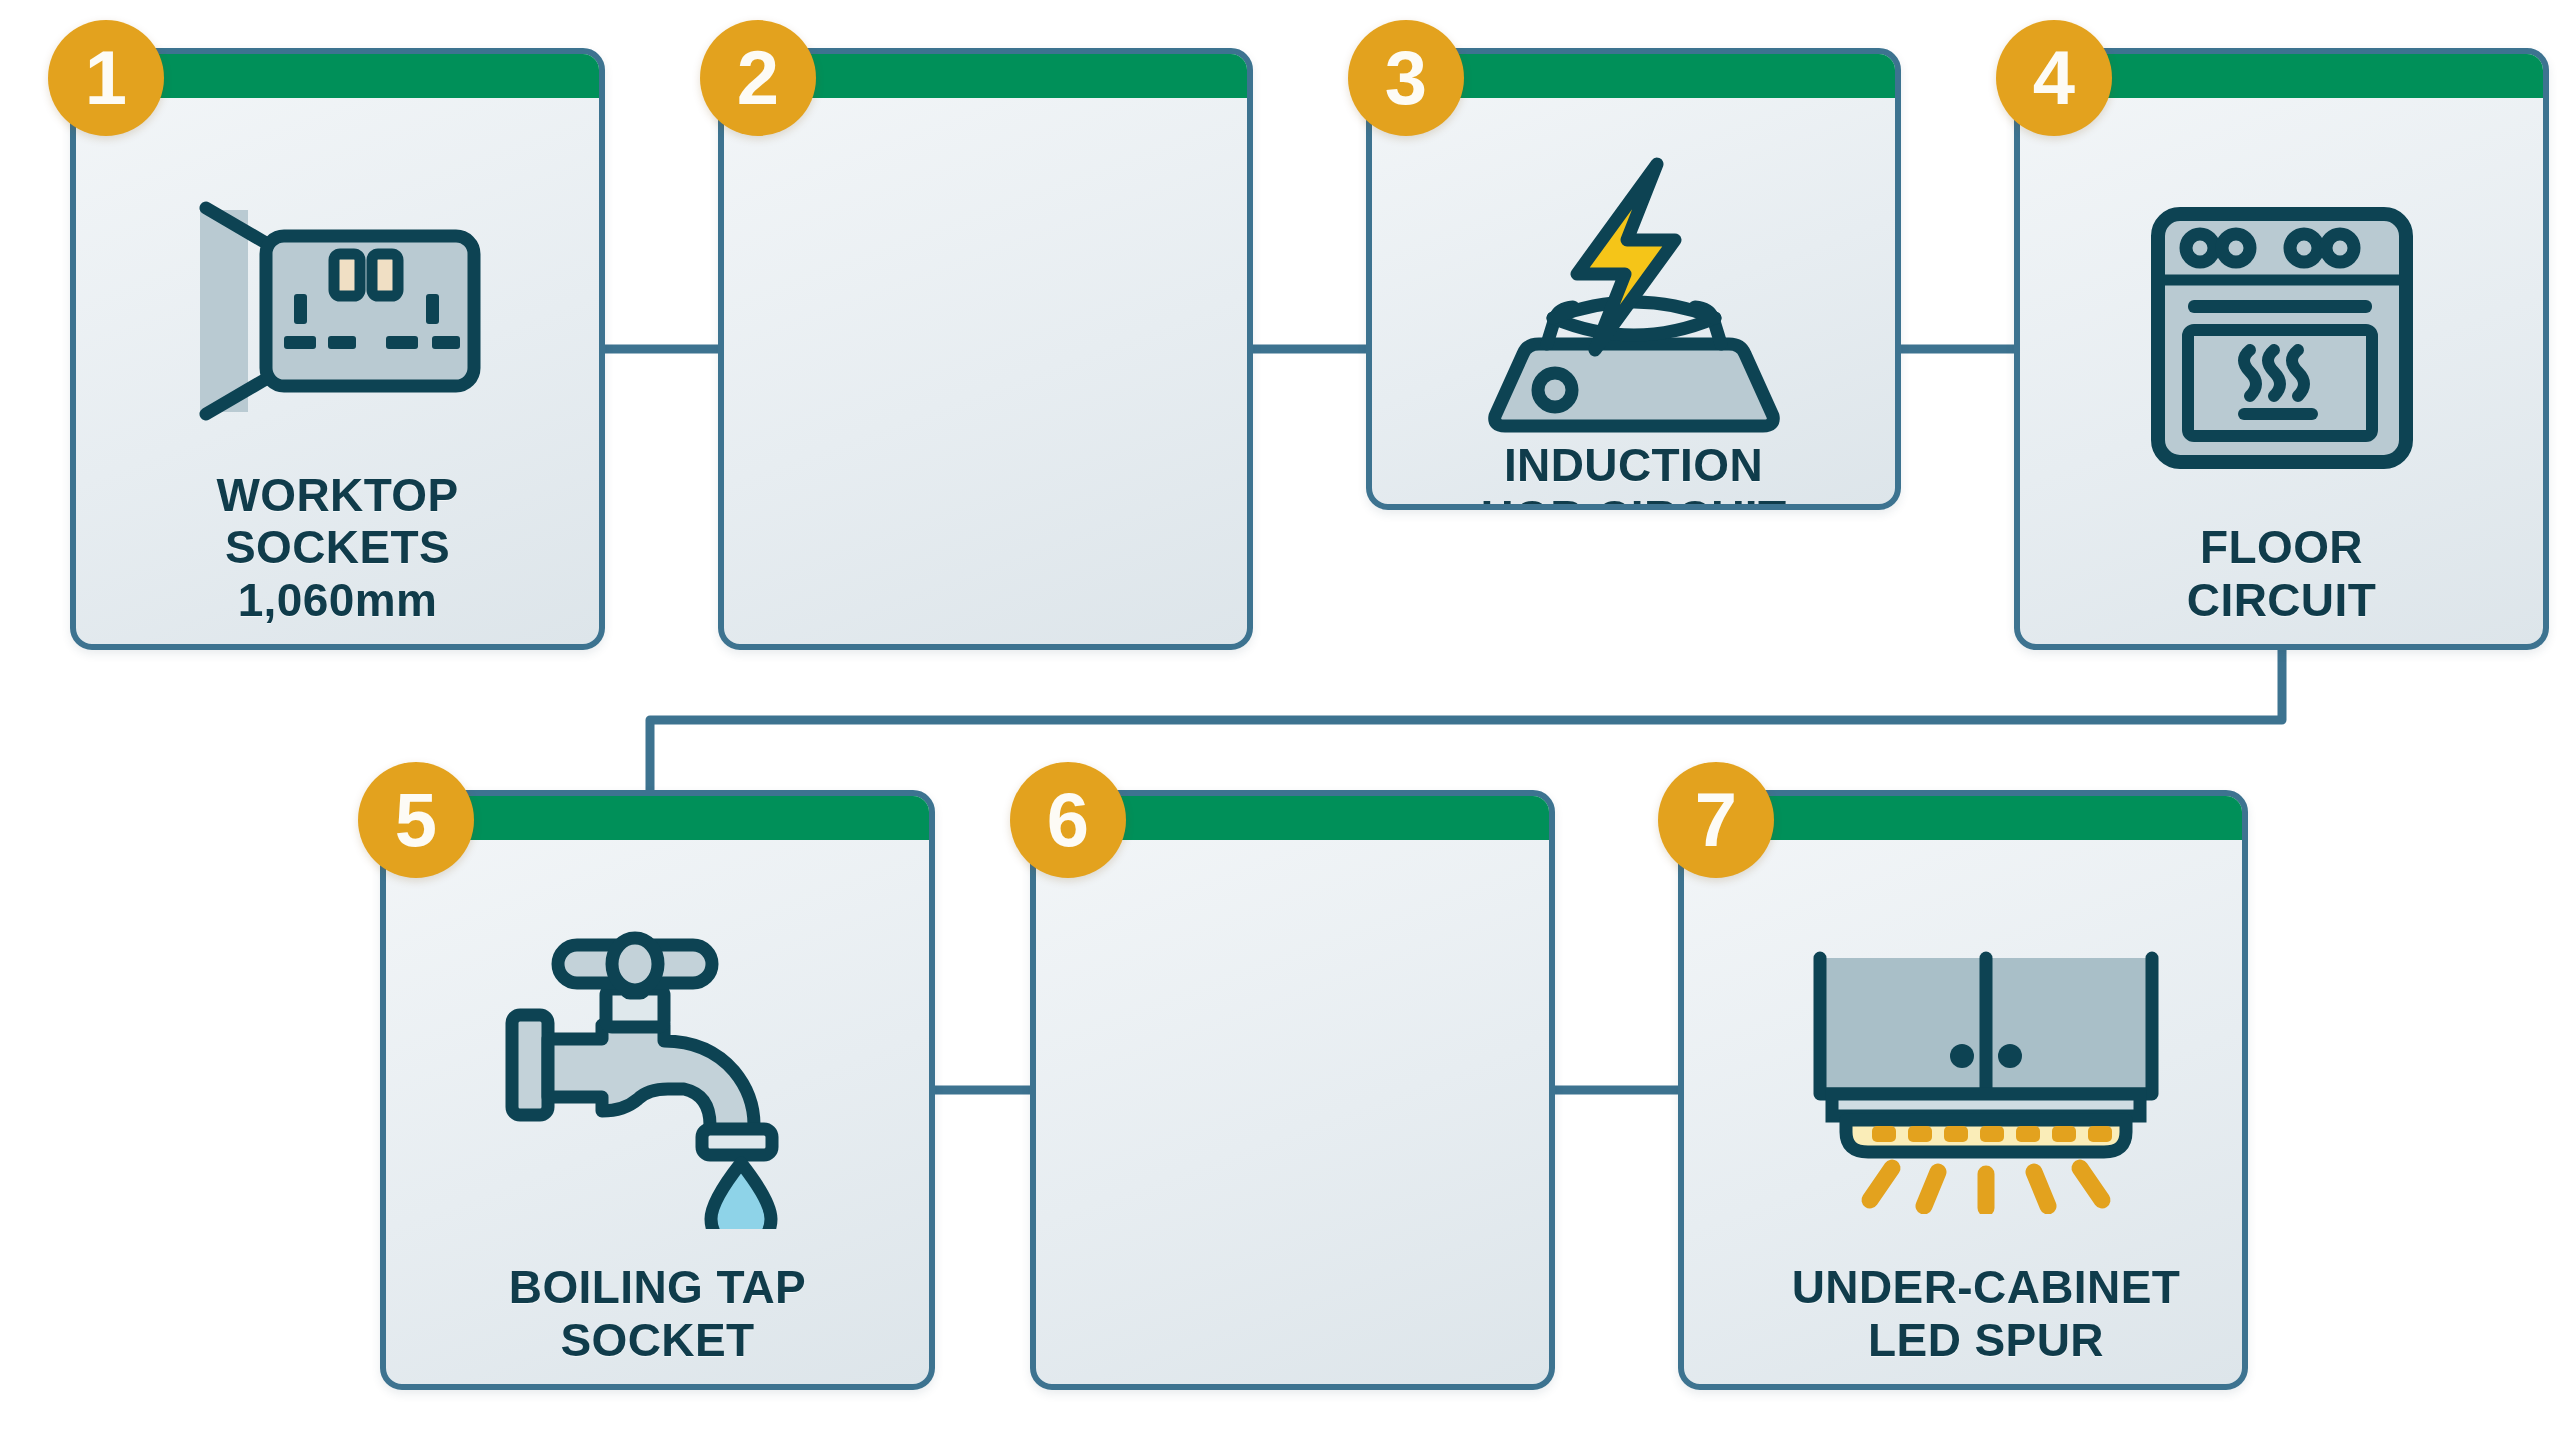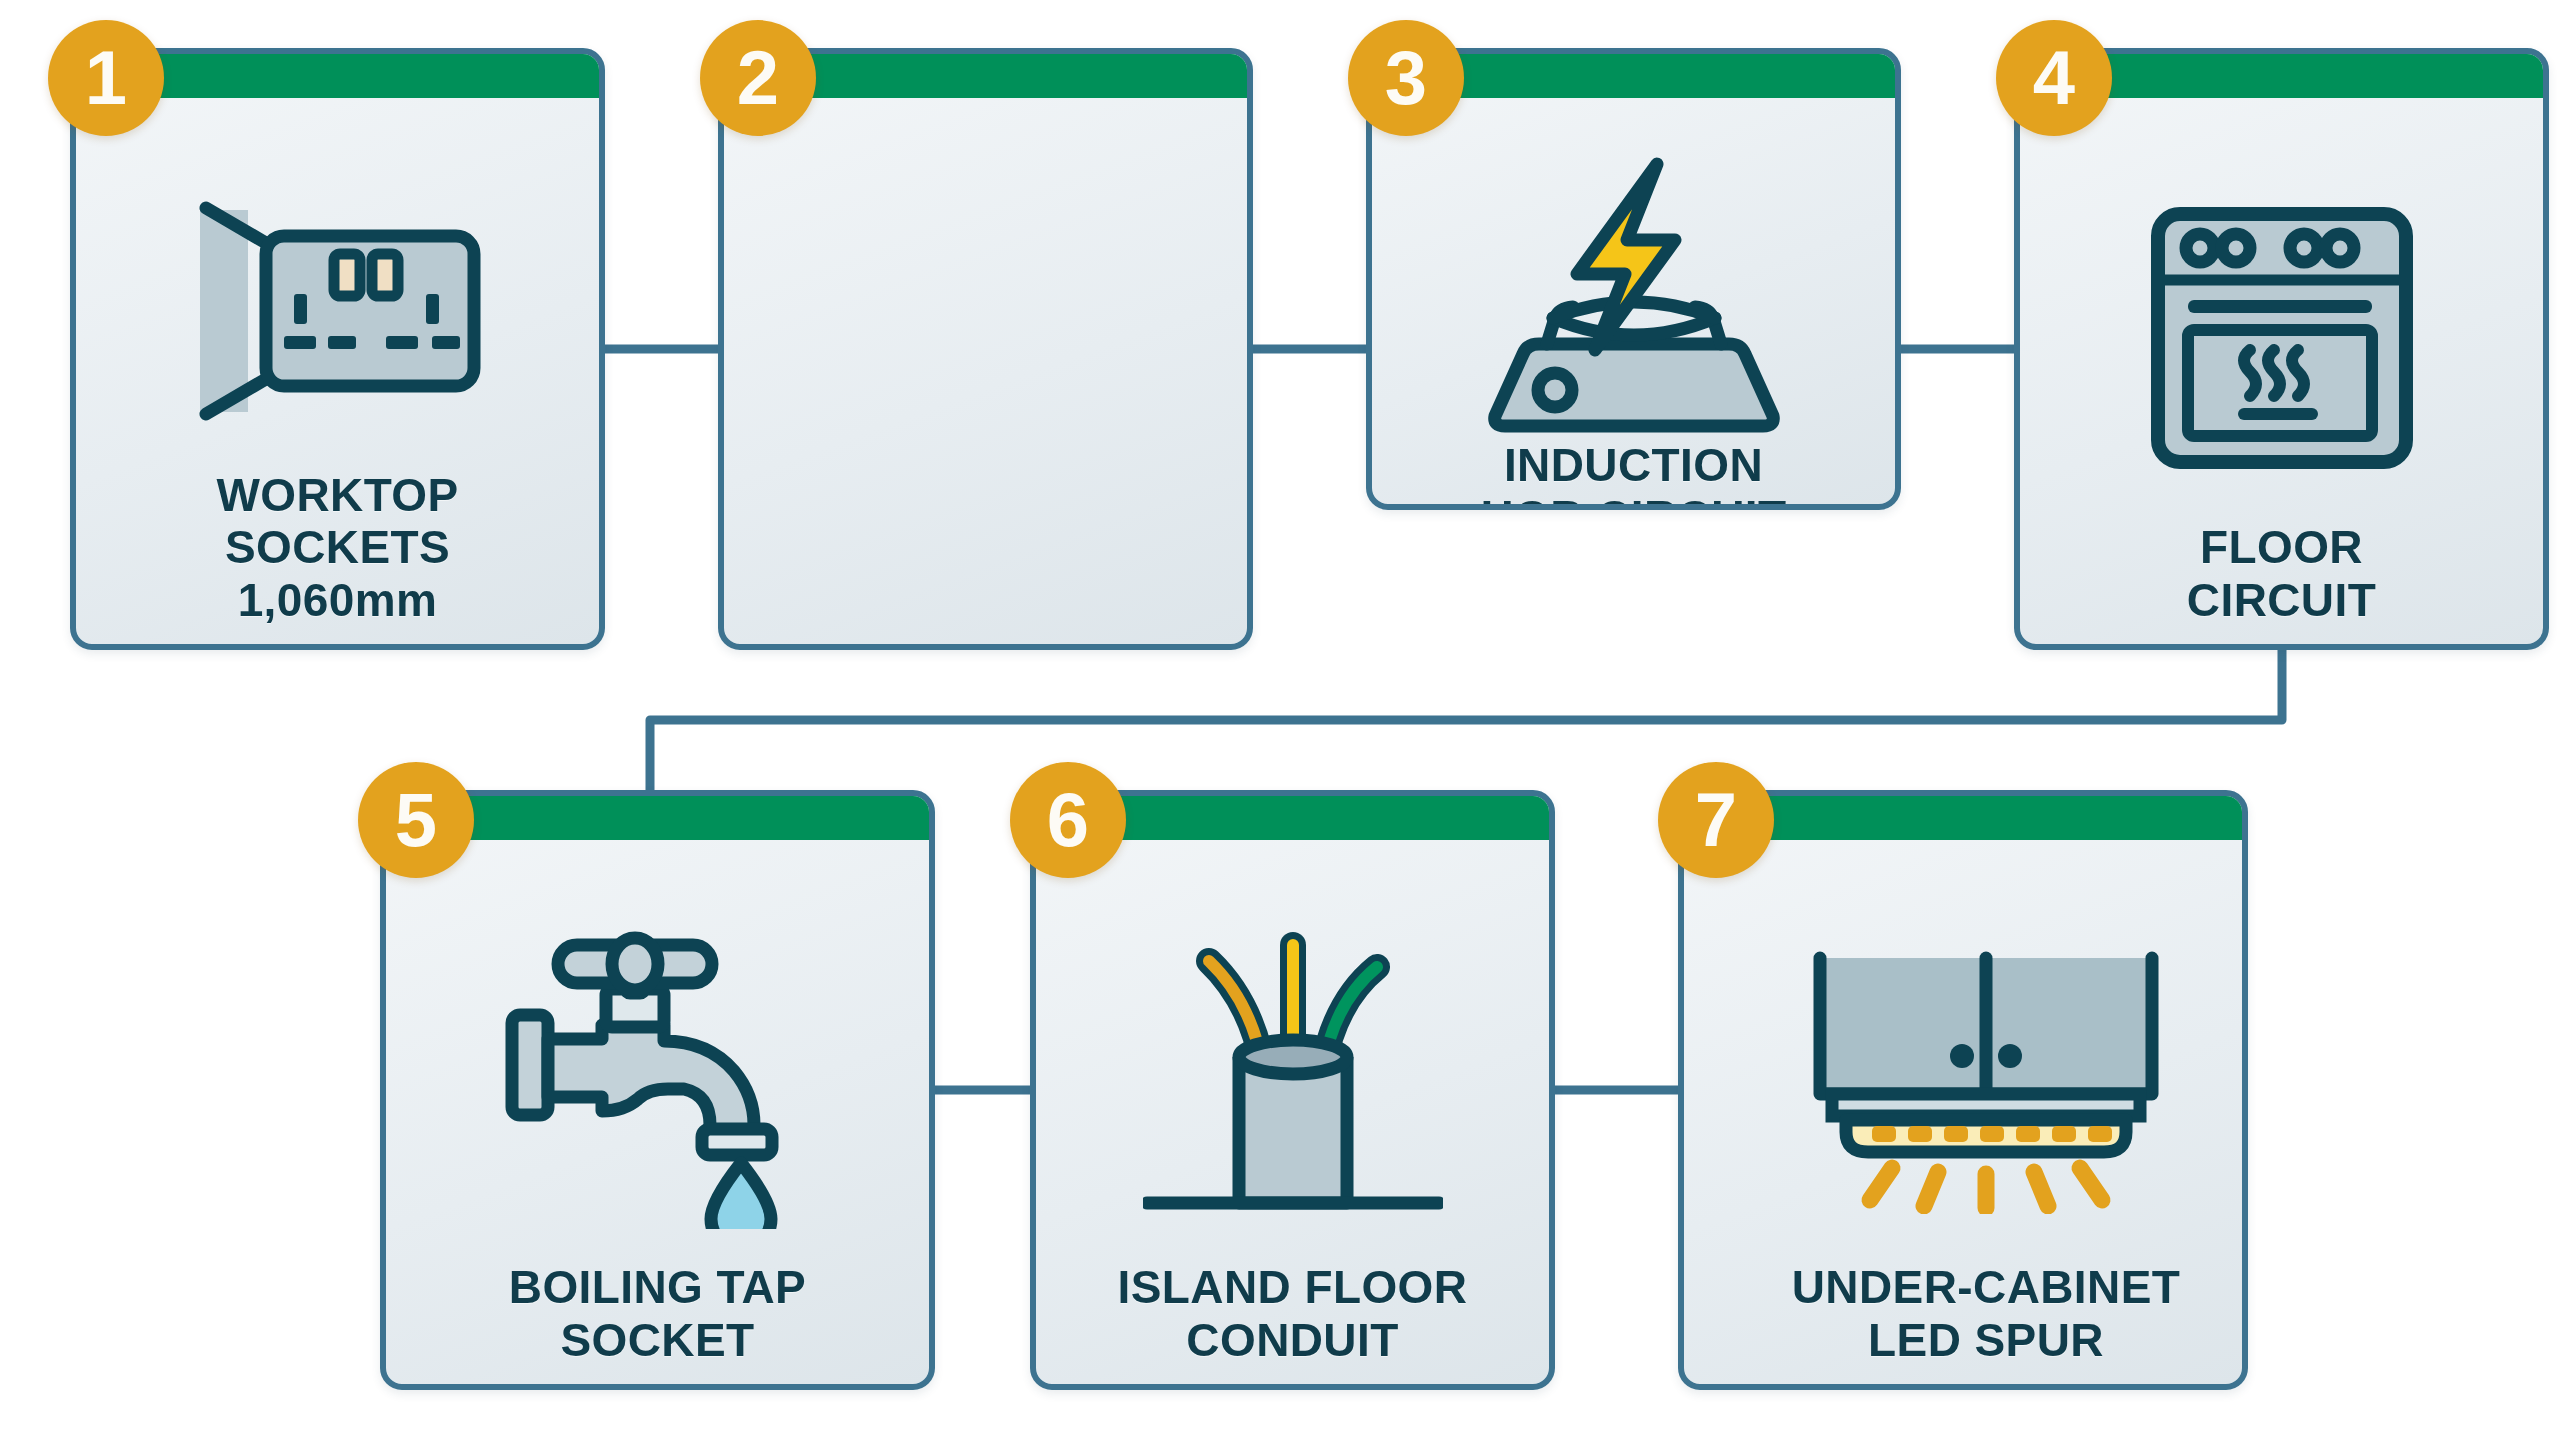--- a/index.html
+++ b/index.html
@@ -272,44 +272,20 @@
       <div class="card-label" style="font-size:46px">BOILING TAP
 SOCKET</div>
     </div>
   </div>
   <div class="badge" id="badge-5">
     <span style="font-size:76px">5</span>
   </div>
 
   <div class="card" id="card-6">
     <div class="card-header"></div>
-    <div class="card-body">
-      <div class="icon-wrap">
-        <svg width="300" height="300" viewBox="0 0 300 300">
-
-          <g fill="none" stroke-width="26" stroke-linecap="round">
-            <path d="M 120 138 Q 108 72 66 32" stroke="#0d4353"></path>
-            <path d="M 150 138 L 150 16" stroke="#0d4353"></path>
-            <path d="M 180 138 Q 192 72 234 38" stroke="#0d4353"></path>
-          </g>
-          <g fill="none" stroke-width="12" stroke-linecap="round">
-            <path d="M 120 138 Q 108 72 66 32" stroke="#e3a21e"></path>
-            <path d="M 150 138 L 150 16" stroke="#f5c518"></path>
-            <path d="M 180 138 Q 192 72 234 38" stroke="#00945e"></path>
-          </g>
-
-          <path d="M 96 128 L 96 274 L 204 274 L 204 128" fill="#b9cad2" stroke="#0d4353" stroke-width="13" stroke-linejoin="round"></path>
-          <ellipse cx="150" cy="128" rx="54" ry="17" fill="#97adb8" stroke="#0d4353" stroke-width="13"></ellipse>
-
-          <line x1="4" y1="274" x2="296" y2="274" stroke="#0d4353" stroke-width="13" stroke-linecap="round"></line>
-        </svg>
-      </div>
-      <div class="card-label" style="font-size:46px">ISLAND FLOOR
-CONDUIT</div>
-    </div>
   </div>
   <div class="badge" id="badge-6">
     <span style="font-size:76px">6</span>
   </div>
 
   <div class="card" id="card-7">
     <div class="card-header"></div>
     <div class="card-body">
       <div class="icon-wrap">
         <svg width="360" height="270" viewBox="0 0 360 270">

